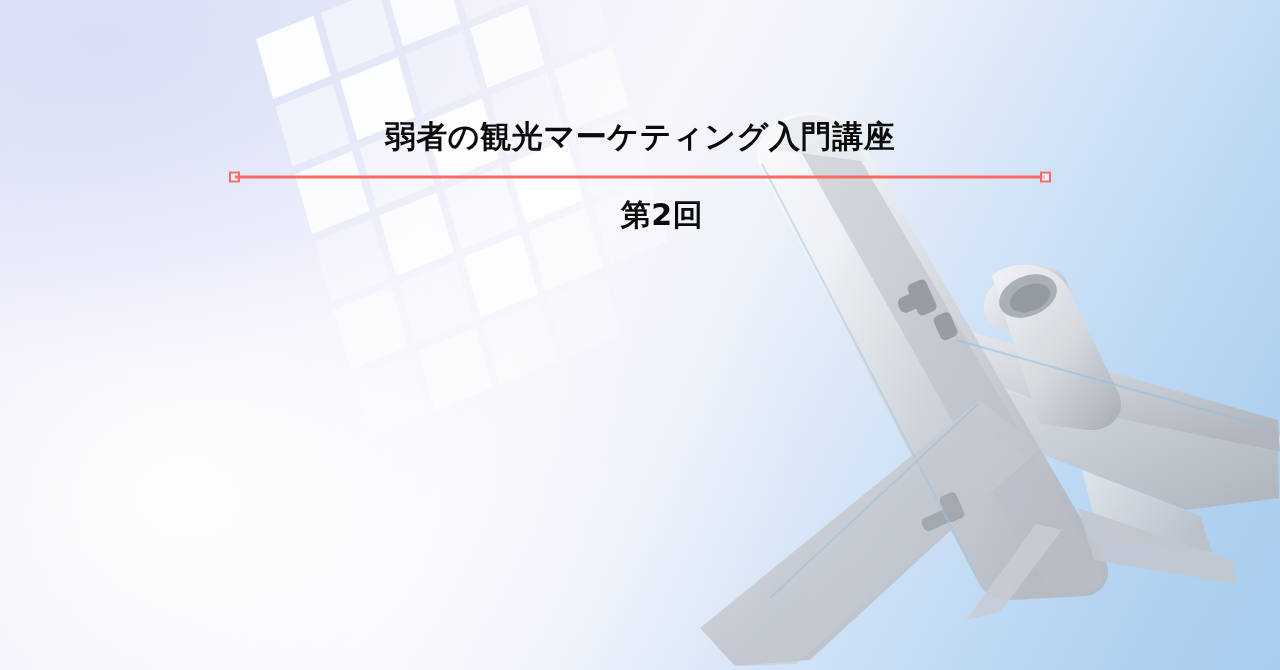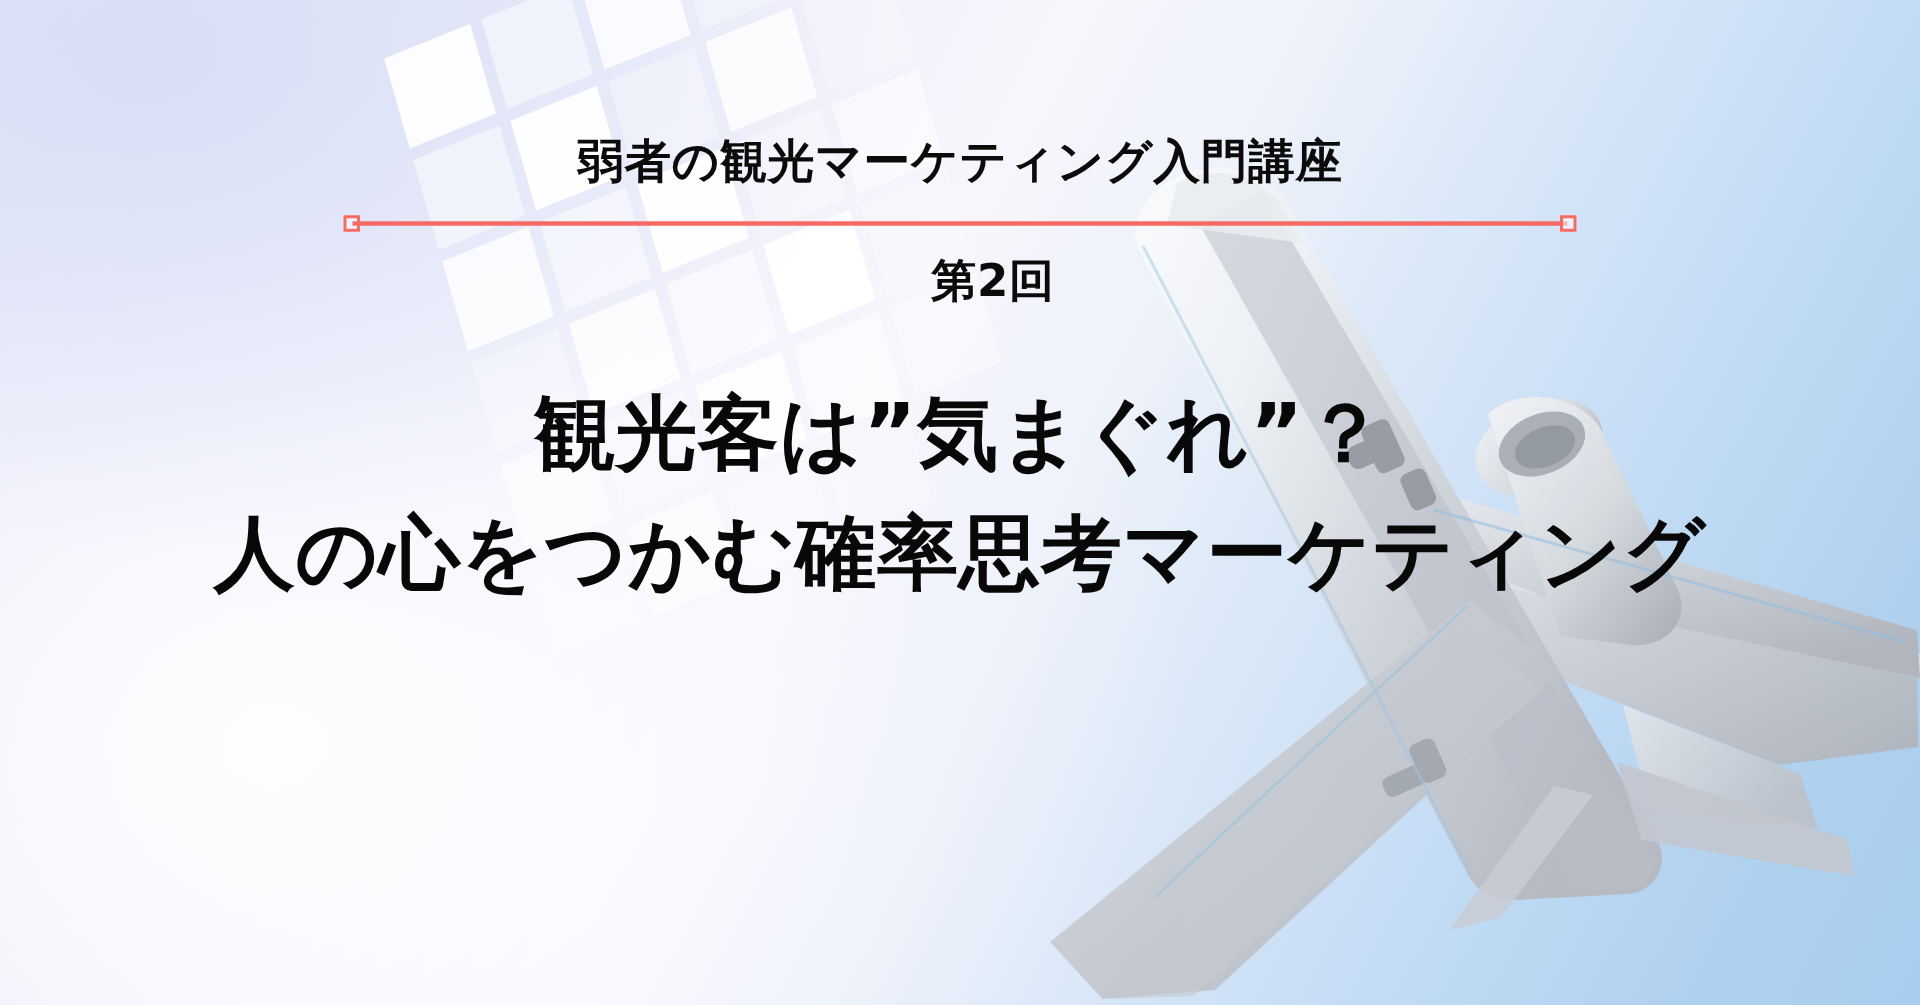--- a/index.html
+++ b/index.html
@@ -111,21 +111,21 @@
   
   .content {
     position: absolute;
     inset: 0;
     display: flex;
     flex-direction: column;
     align-items: center;
   }
 
   .series-title {
-    margin-top: 91px;
+    margin-top: 119px;
     font-size: 31px;
     font-weight: 700;
     letter-spacing: 0.6px;
     color: #0b0b0b;
     line-height: 1.15;
     white-space: nowrap;
   }
 
   .divider {
     position: relative;
@@ -464,19 +464,15 @@
     <div class="series-title">弱者の観光マーケティング入門講座</div>
 
     <div class="divider">
       <span class="divider-cap left"></span>
       <span class="divider-line"></span>
       <span class="divider-cap right"></span>
     </div>
 
     <div class="episode">第2回</div>
 
-    <div class="headline">
-      <span class="headline-line l1">観光客は”気まぐれ”？</span>
-      <span class="headline-line l2">人の心をつかむ確率思考マーケティング</span>
-    </div>
 
   </div>
 </div>
 
 </body></html>

